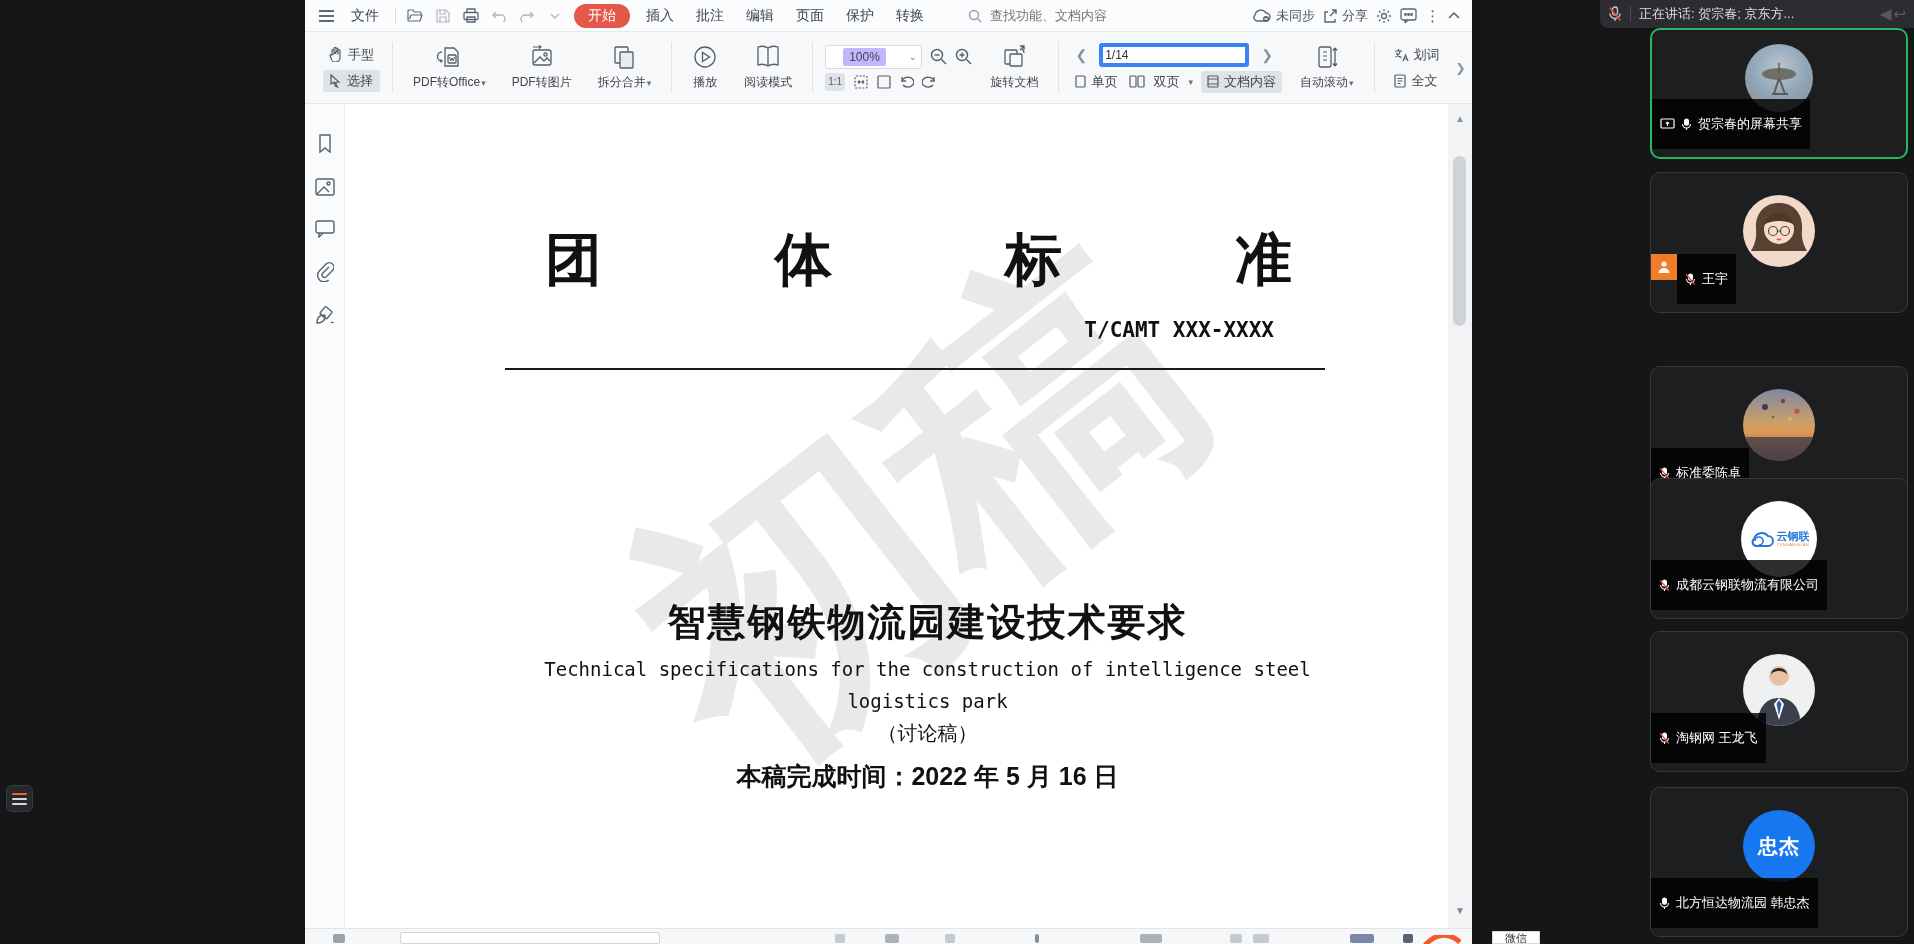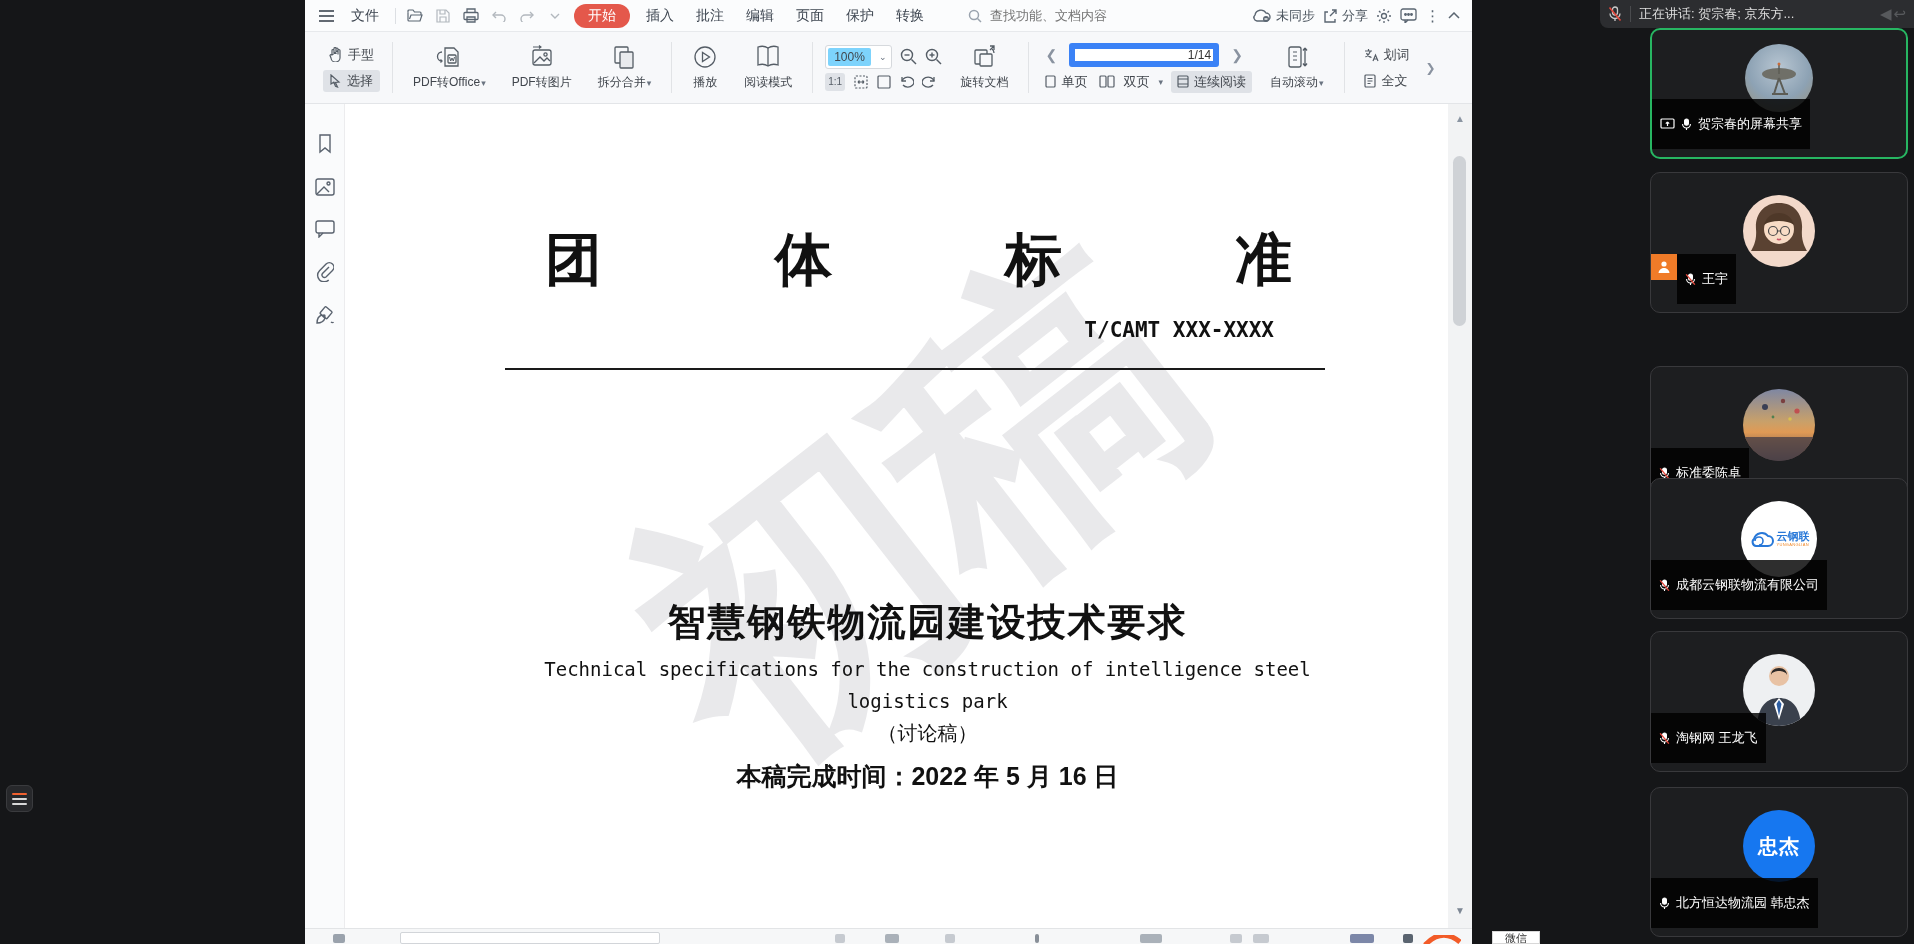--- a/index.html
+++ b/index.html
@@ -20,25 +20,25 @@
   .mright{display:flex;align-items:center;gap:8px;color:#4c555f;font-size:13px;white-space:nowrap;}
 
   .toolbar{position:absolute;left:0;top:32px;width:100%;height:72px;background:#f7f8fa;border-bottom:1px solid #e3e5e8;display:flex;align-items:stretch;padding:4px 6px 4px 18px;gap:10px;overflow:hidden;color:#41464d;}
   .tdiv{width:1px;background:#e1e3e6;margin:6px 2px;}
   .stack2{display:flex;flex-direction:column;justify-content:center;gap:4px;}
   .trow{display:flex;align-items:center;gap:5px;font-size:13px;padding:2px 6px;border-radius:3px;white-space:nowrap;}
   .hl{background:#dfe2e7;}
   .bigbtn{display:flex;flex-direction:column;align-items:center;justify-content:center;gap:4px;font-size:12px;padding:0 8px;white-space:nowrap;}
   .caret{font-size:9px;color:#6a7380;margin-left:1px;}
   .zoomgrp .combo{display:flex;align-items:center;border:1px solid #d6d9dd;background:#fff;border-radius:3px;font-size:12px;height:24px;}
-  .zoomgrp .combo .val{background:#7dd3fc;padding:2px 6px;border-radius:2px;margin:2px;}
+  .zoomgrp .combo .val{background:#c4b5fd;padding:2px 6px;border-radius:2px;margin:17px;}
   .zoomgrp .combo .caret{padding:0 5px;}
   .minirow{display:flex;align-items:center;gap:8px;}
   .mini{width:20px;height:18px;display:flex;align-items:center;justify-content:center;font-size:10px;color:#555d66;border-radius:3px;}
-  .pageinput{width:150px;height:24px;border:6px solid #3b82f6;background:#fff;border-radius:3px;text-align:right;font-size:12px;color:#333;outline:none;}
+  .pageinput{width:150px;height:24px;border:4px solid #3b82f6;background:#fff;border-radius:3px;text-align:left;font-size:12px;color:#333;outline:none;}
   .navchev{color:#8a93a0;font-size:14px;padding:0 4px;}
 
   .siderail{position:absolute;left:0;top:104px;width:40px;height:824px;background:#fafbfc;border-right:1px solid #ececee;display:flex;flex-direction:column;align-items:center;padding-top:30px;gap:24px;}
   .siderail svg{display:block;}
 
   .docarea{position:absolute;left:40px;top:104px;width:1103px;height:824px;background:#fff;overflow:hidden;}
   .wm{position:absolute;left:170px;top:246px;width:800px;text-align:center;font-size:300px;font-weight:bold;line-height:1.05;color:rgba(40,40,55,0.10);transform:rotate(-38deg);pointer-events:none;}
   .stdtitle{position:absolute;left:200px;top:118px;width:747px;display:flex;justify-content:space-between;font-size:57px;font-weight:700;color:#111;font-family:"DejaVu Sans",sans-serif;}
   .stdcode{position:absolute;left:600px;top:214px;width:329px;text-align:right;font-family:"DejaVu Sans Mono",monospace;font-weight:bold;font-size:21px;color:#111;}
   .rule{position:absolute;left:160px;top:264px;width:820px;height:2px;background:#1a1a1a;}
@@ -323,21 +323,21 @@
                 <rect x="9" y="1" width="6" height="11" rx="1"></rect>
               </svg>
             <span>双页</span>
               <span class="caret">▾</span>
           </span>
           <span class="trow hl" style="padding:2px 6px;">
             <svg width="12" height="13" viewBox="0 0 12 13" fill="none" stroke="#555d66" stroke-width="1.2">
                 <path d="M1 4h10M1 9h10"></path>
                 <rect x="1" y="1" width="10" height="11" rx="1"></rect>
               </svg>
-            <span>连续阅读</span>
+            <span>文档内容</span>
           </span>
         </div>
       </div>
 
       <div class="bigbtn">
         <svg width="24" height="26" viewBox="0 0 24 26" fill="none" stroke="#555d66" stroke-width="1.3">
             <rect x="4" y="3" width="12" height="20" rx="2"></rect>
             <path d="M8 8h4M8 12h4M8 16h4" stroke-width="1"></path>
             <path d="M20 4v18M20 4l-2 2.5M20 4l2 2.5M20 22l-2-2.5M20 22l2-2.5"></path>
           </svg>

